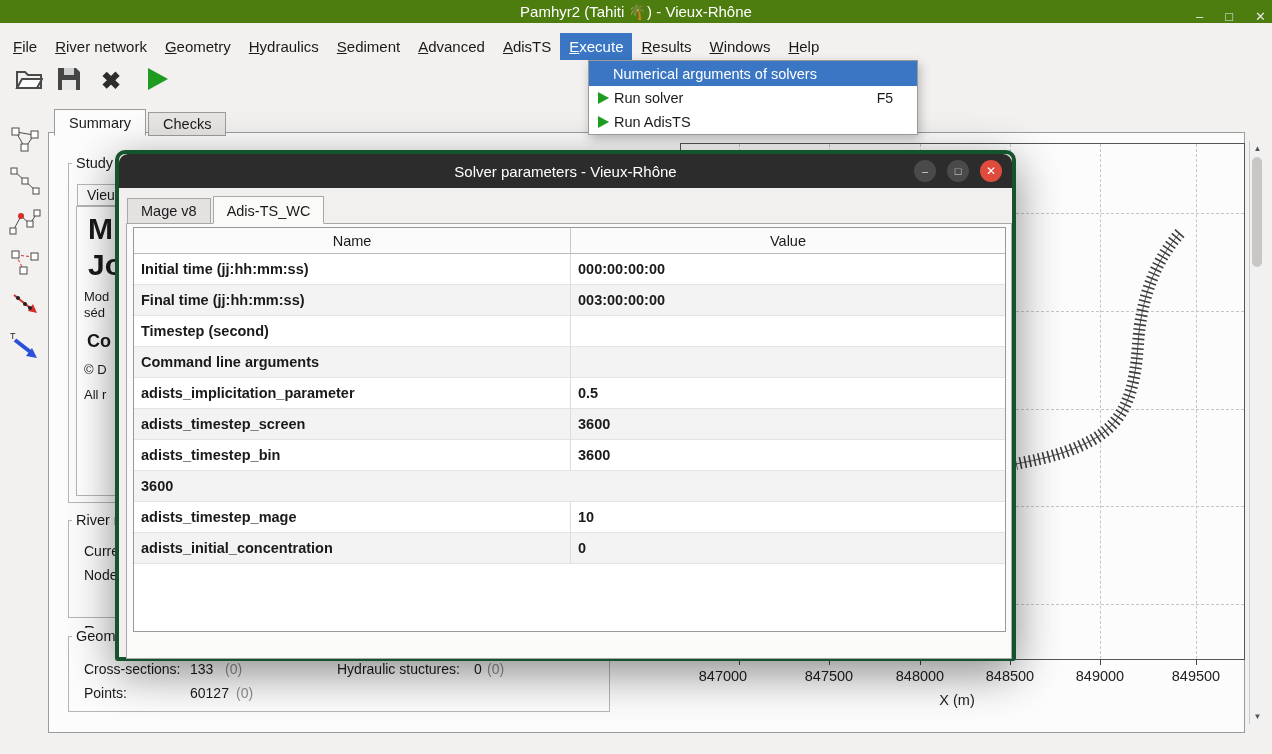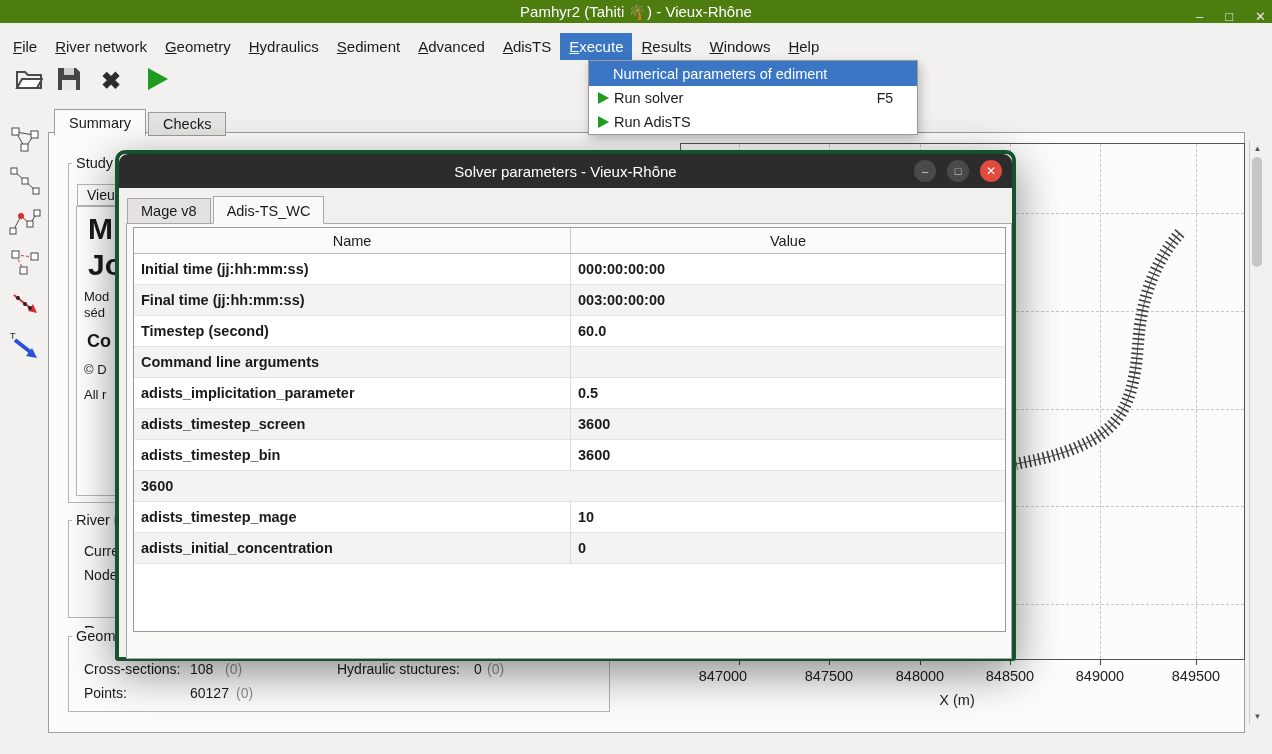--- a/index.html
+++ b/index.html
@@ -207,21 +207,21 @@
   <div class="gbox" style="left:68px;top:520px;width:540px;height:96px;"></div>
   <span class="frag legend" style="left:72px;top:512px;">River n</span>
   <span class="frag" style="left:84px;top:543px;font-size:14px;">Curre</span>
   <span class="frag" style="left:84px;top:567px;font-size:14px;">Node</span>
   <span class="frag" style="left:84px;top:624px;font-size:16px;">Reac</span>
 
   <div class="gbox" style="left:68px;top:636px;width:540px;height:74px;"></div>
   <span class="frag legend" style="left:72px;top:628px;">Geome</span>
 
   <span class="frag" style="left:84px;top:661px;font-size:14px;">Cross-sections:</span>
-  <span class="frag" style="left:190px;top:661px;font-size:14px;">108</span>
+  <span class="frag" style="left:190px;top:661px;font-size:14px;">133</span>
   <span class="frag gray" style="left:225px;top:661px;font-size:14px;">(0)</span>
   <span class="frag" style="left:337px;top:661px;font-size:14px;">Hydraulic stuctures:</span>
   <span class="frag" style="left:474px;top:661px;font-size:14px;">0</span>
   <span class="frag gray" style="left:487px;top:661px;font-size:14px;">(0)</span>
   <span class="frag" style="left:84px;top:685px;font-size:14px;">Points:</span>
   <span class="frag" style="left:190px;top:685px;font-size:14px;">60127</span>
   <span class="frag gray" style="left:236px;top:685px;font-size:14px;">(0)</span>
 
   <div id="plot-layer">
     <div class="plot-box"></div>
@@ -257,21 +257,21 @@
   </svg>
 
   <div class="vscroll">
     <span class="sc-arrow up">▲</span>
     <div class="sc-thumb"></div>
     <span class="sc-arrow down">▼</span>
   </div>
 
   <div class="dropdown" id="dropdown">
       <div class="dd-item selected">
-        <span>Numerical parameters of ediment</span>
+        <span>Numerical arguments of solvers</span>
       </div>
       <div class="dd-item">
         <span class="dd-icon">
           <svg width="11" height="12" viewBox="0 0 11 12">
             <polygon points="0,0 11,6 0,12" style="fill:var(--play-green,#1f9c1f)"></polygon>
           </svg>
         </span>
         <span>Run solver</span>
         <span class="dd-shortcut">F5</span>
       </div>
@@ -308,21 +308,20 @@
             <div class="param-row">
               <div class="cell-name">Initial time (jj:hh:mm:ss)</div>
               <div class="cell-value">000:00:00:00</div>
             </div>
             <div class="param-row alt">
               <div class="cell-name">Final time (jj:hh:mm:ss)</div>
               <div class="cell-value">003:00:00:00</div>
             </div>
             <div class="param-row">
               <div class="cell-name">Timestep (second)</div>
-              <div class="cell-value">60.0</div>
             </div>
             <div class="param-row alt">
               <div class="cell-name">Command line arguments</div>
               <div class="cell-value"></div>
             </div>
             <div class="param-row">
               <div class="cell-name">adists_implicitation_parameter</div>
               <div class="cell-value">0.5</div>
             </div>
             <div class="param-row alt">

